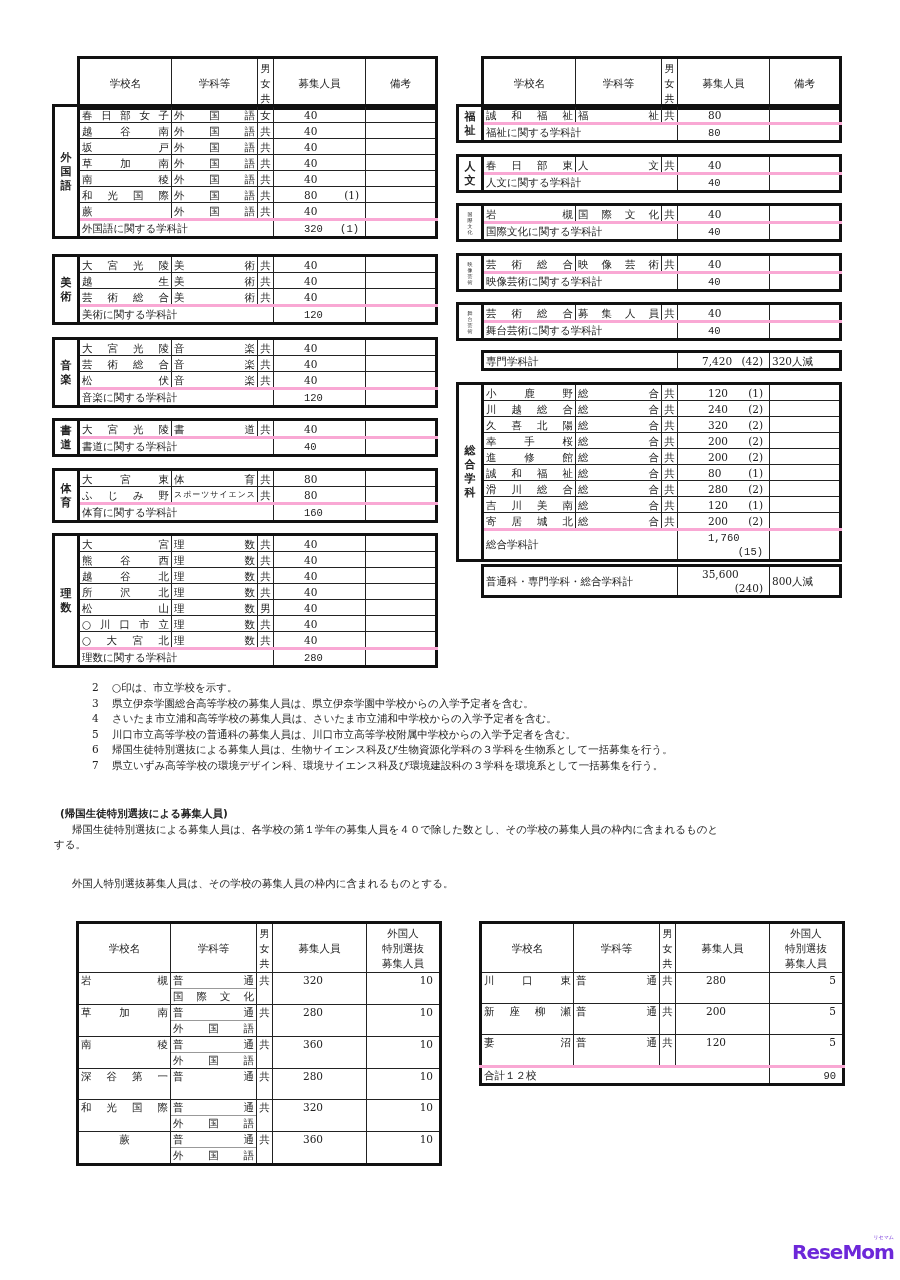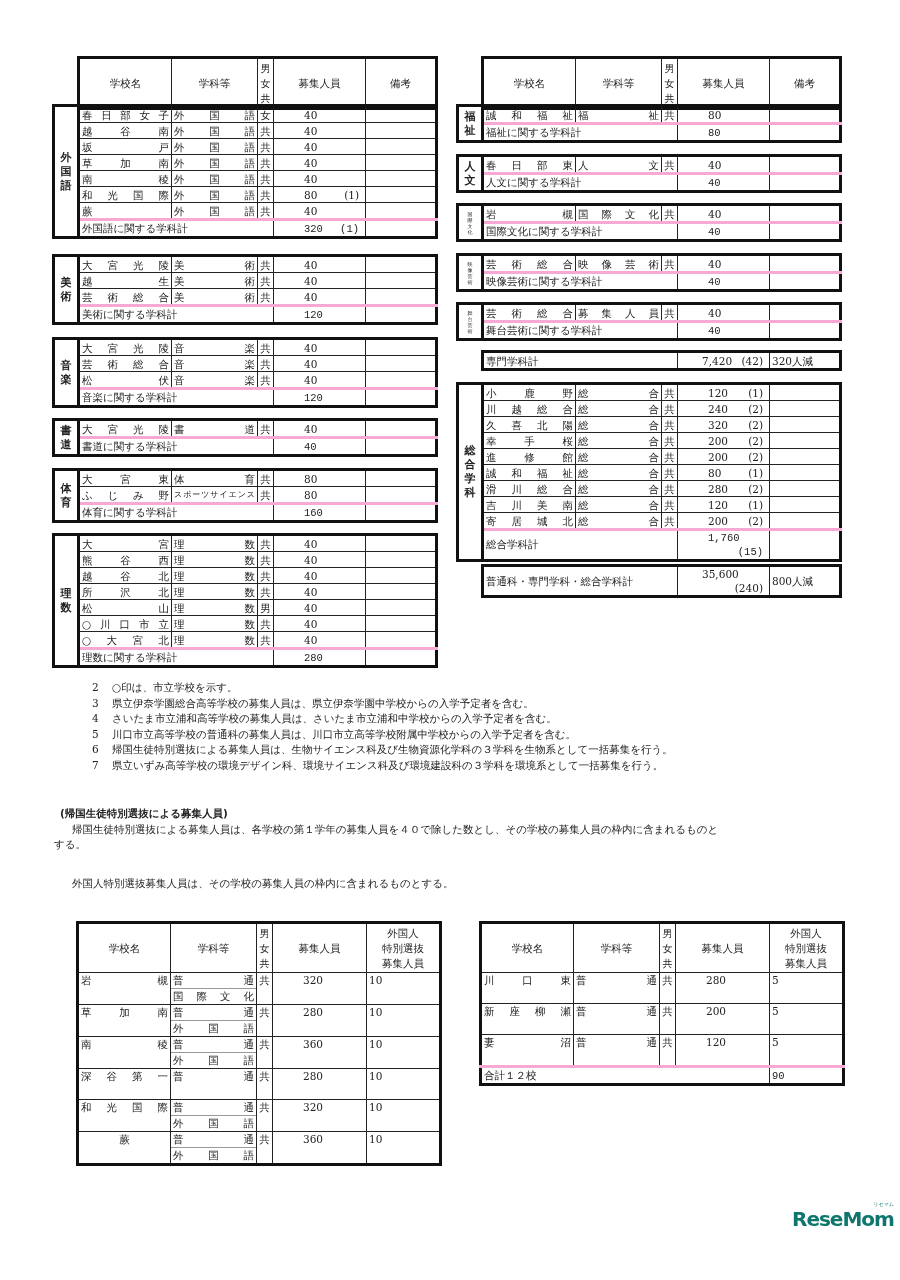--- a/index.html
+++ b/index.html
@@ -14,26 +14,26 @@
   .cat{font-family:"DejaVu Sans","Liberation Sans",sans-serif;font-weight:bold;text-align:center;
        font-size:11px;line-height:14px;white-space:normal;padding:0;border-right:3px solid #111;}
   .cat.tiny{font-size:5px;line-height:6px;font-weight:normal;}
   .sch{text-align:justify;text-align-last:justify;}
   .dep{text-align:justify;text-align-last:justify;}
   .num{text-align:left;padding-left:30px;}
   .num span.p{float:right;padding-right:4px;}
   .sub td{border-top:3px solid #f9a8d4;font-family:Liberation Mono, monospace;}
   .sub td.lbl{text-align:left;}
   .c{text-align:center;}
-  .r{text-align:left;padding-right:6px;}
+  .r{text-align:right;padding-right:6px;}
   .note{position:absolute;font-size:10.5px;line-height:15.5px;white-space:nowrap;}
   .note .n{display:inline-block;width:20px;}
   .h2{font-family:"DejaVu Sans","Liberation Sans",sans-serif;font-weight:bold;font-size:10.5px;}
-  .logo{position:absolute;left:792px;top:1207px;font-family:"DejaVu Sans","Liberation Sans",sans-serif;
-        font-weight:bold;font-size:20px;color:#0f766e;letter-spacing:-1px;text-align:center;}
+  .logo{position:absolute;left:792px;top:1240px;font-family:"DejaVu Sans","Liberation Sans",sans-serif;
+        font-weight:bold;font-size:20px;color:#6d28d9;letter-spacing:-1px;text-align:center;}
   .logo small{position:absolute;right:0;top:-6px;font-size:5px;letter-spacing:0;font-weight:normal;}
   .fr td{height:30px;vertical-align:top;}
 </style>
 </head>
 <body>
 
 <div id="left-col">
     <div class="blk" style="left:77px;top:56px">
   <table class="t" style="width:358px">
         <colgroup>

